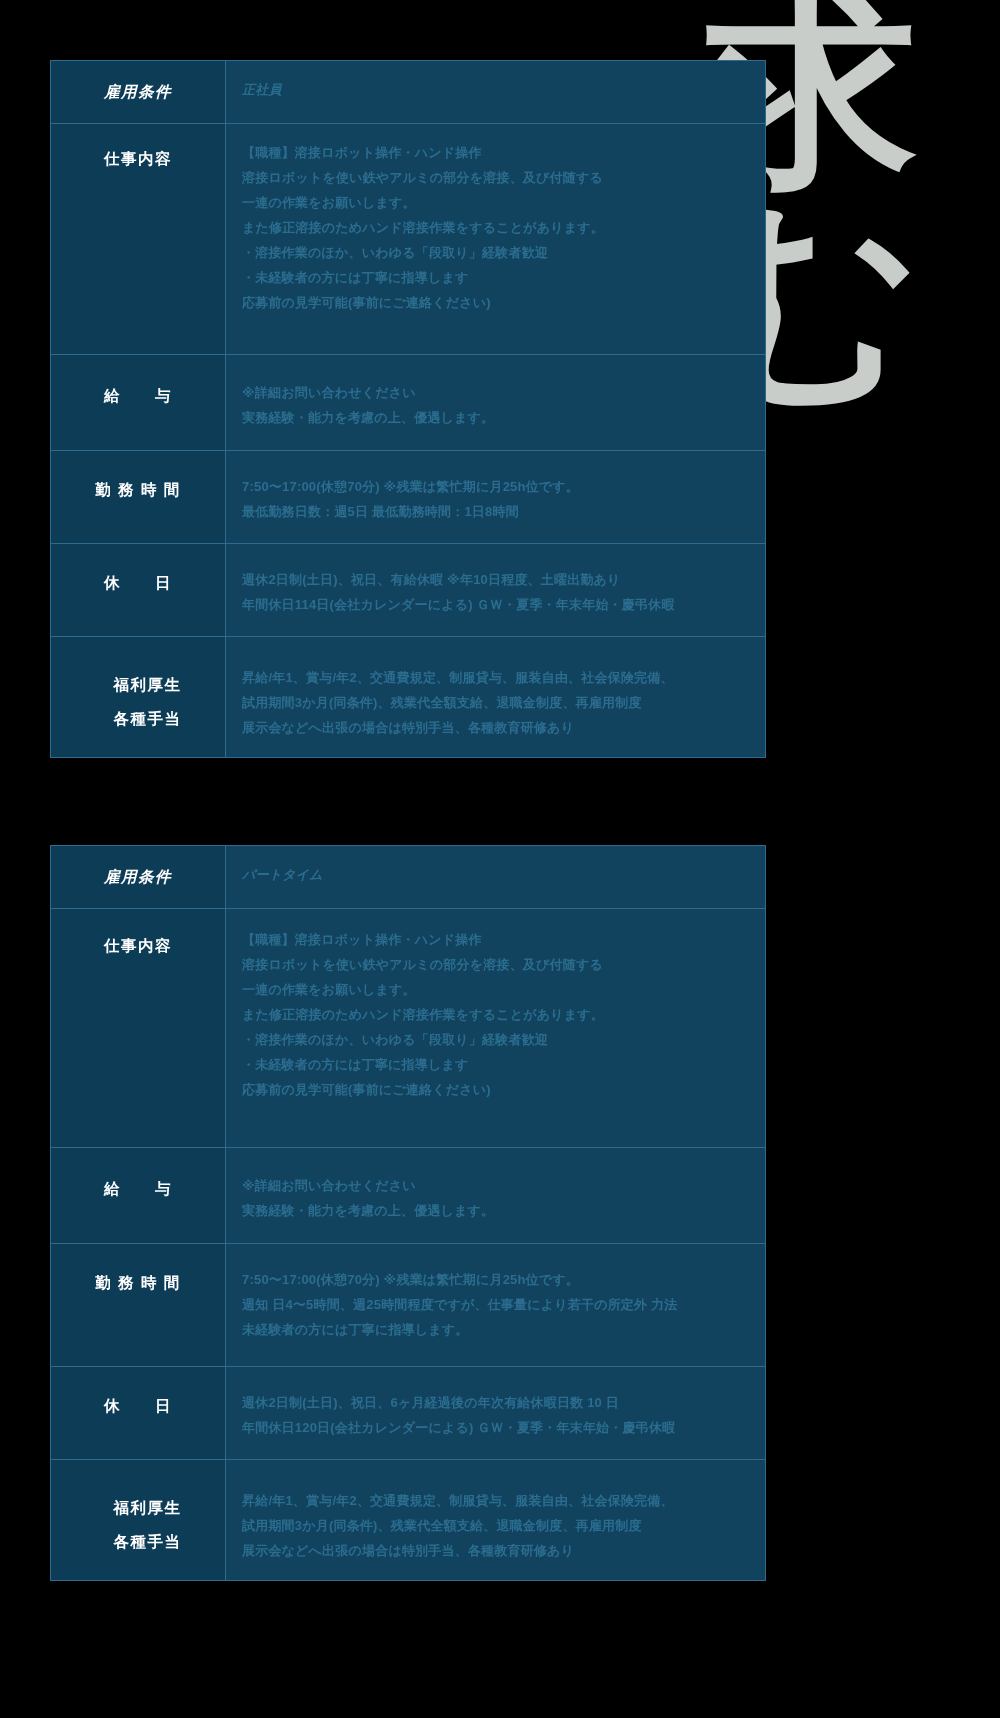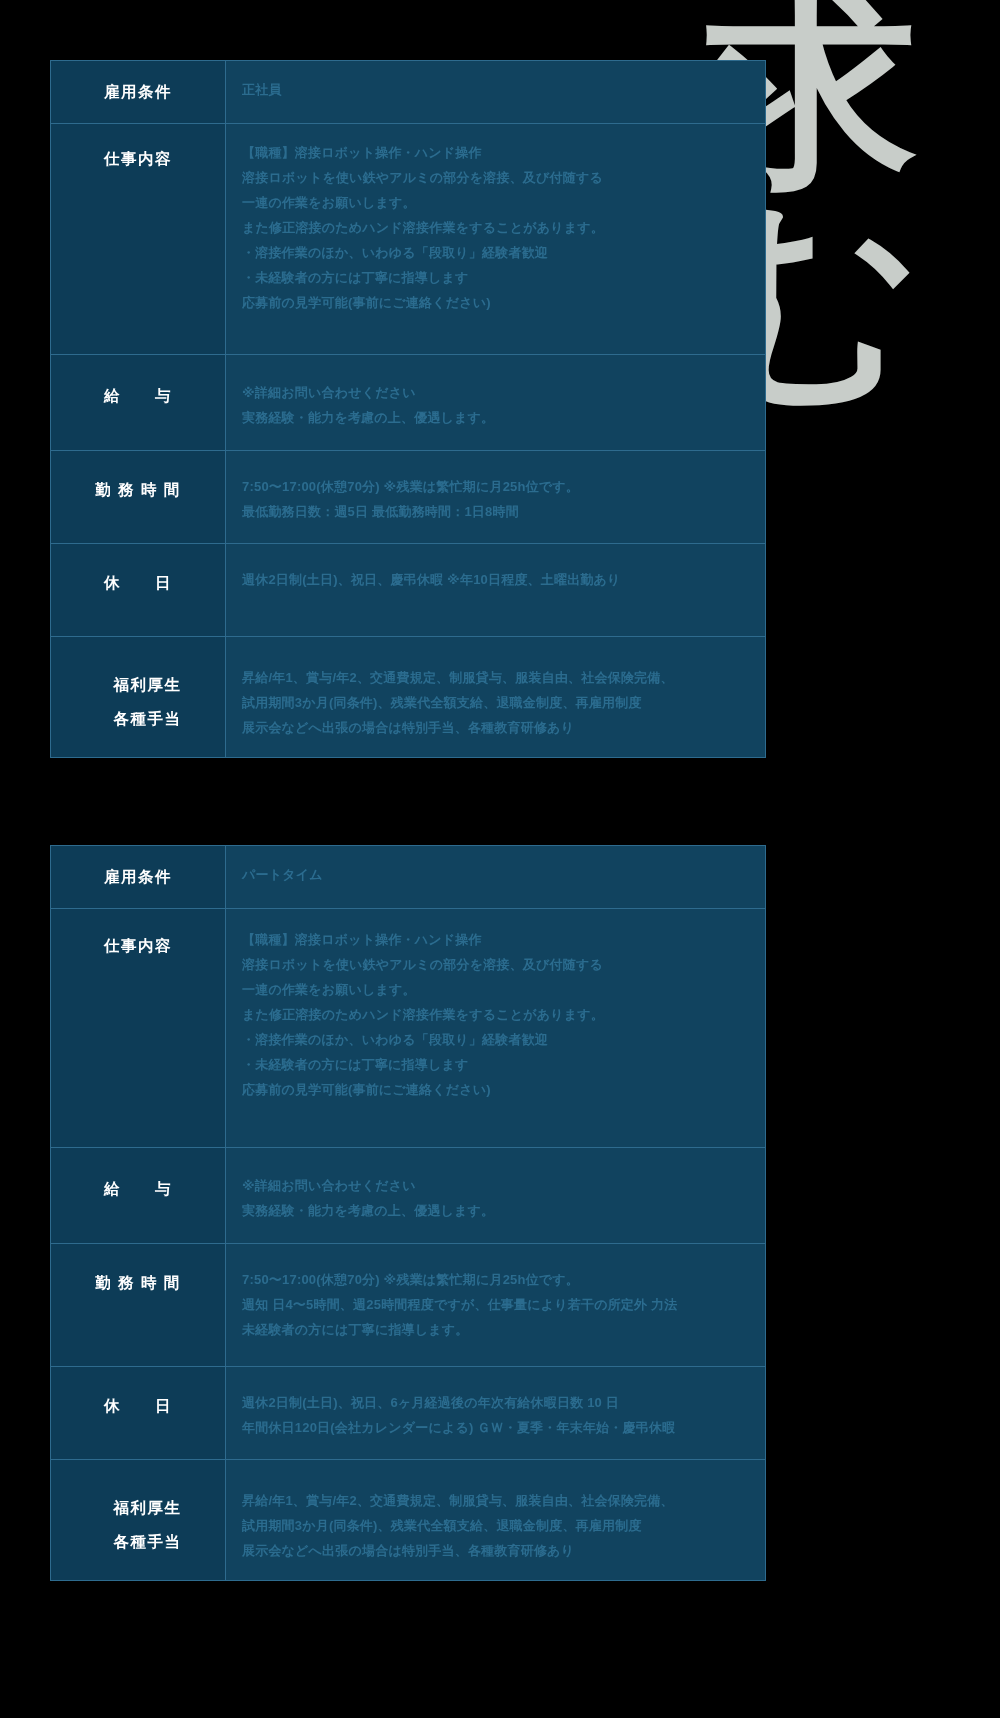--- a/index.html
+++ b/index.html
@@ -77,21 +77,21 @@
     padding: 0 10px 0 16px;
     color: #2b6c8f;
     font-size: 13px;
     font-weight: bold;
     line-height: 1.93;
     letter-spacing: 0.2px;
   }
   .cell-value .v-line { display: block; white-space: pre-wrap; }
 
   
-  .r-h1 { height: 62px; }
+  .r-h1 { height: 62px; font-style: italic; }
   .r-h1 .cell-label, .r-h1 .cell-value { padding-top: 16px; }
   .r-job { height: 230px; }
   .r-job .cell-label { padding-top: 20px; }
   .r-job .cell-value { padding-top: 16px; }
   .r-pay { height: 95px; }
   .r-pay .cell-label { padding-top: 26px; }
   .r-pay .cell-value { padding-top: 25px; }
   .r-time { height: 92px; }
   .r-time .cell-label { padding-top: 24px; }
   .r-time .cell-value { padding-top: 23px; }
@@ -156,21 +156,22 @@
       <div class="cell-value">
         <span class="v-line">7:50〜17:00(休憩70分) ※残業は繁忙期に月25h位です。</span>
         <span class="v-line">最低勤務日数：週5日 最低勤務時間：1日8時間</span>
       </div>
     </div>
     <div class="row r-off">
       <div class="cell-label">
         <span class="lab-line">休　　日</span>
       </div>
       <div class="cell-value">
-        <span class="v-line">週休2日制(土日)、祝日、慶弔休暇 ※年10日程度、土曜出勤あり</span>
+        <span class="v-line">週休2日制(土日)、祝日、有給休暇 ※年10日程度、土曜出勤あり</span>
+        <span class="v-line">年間休日114日(会社カレンダーによる) ＧＷ・夏季・年末年始・慶弔休暇</span>
       </div>
     </div>
     <div class="row r-ben">
       <div class="cell-label">
         <span class="lab-line">福利厚生</span>
         <span class="lab-line">各種手当</span>
       </div>
       <div class="cell-value">
         <span class="v-line">昇給/年1、賞与/年2、交通費規定、制服貸与、服装自由、社会保険完備、</span>
         <span class="v-line">試用期間3か月(同条件)、残業代全額支給、退職金制度、再雇用制度</span>

